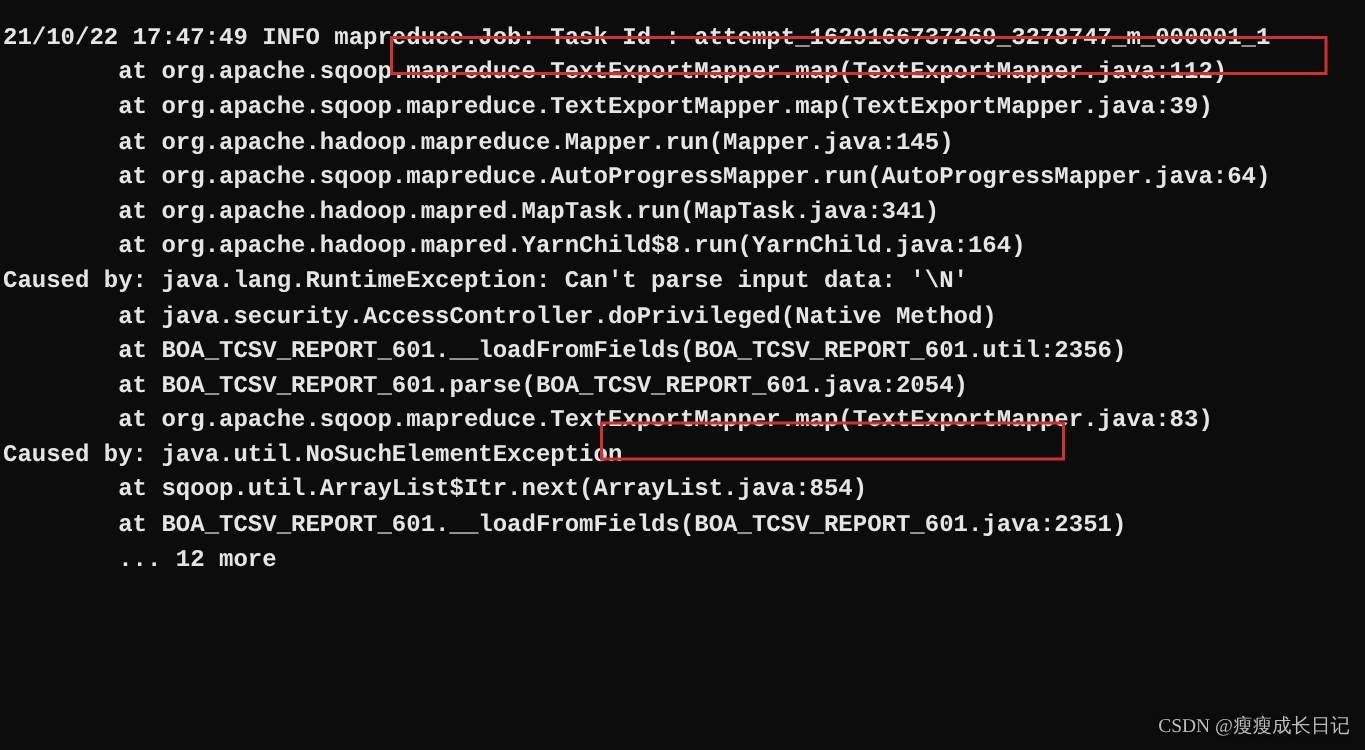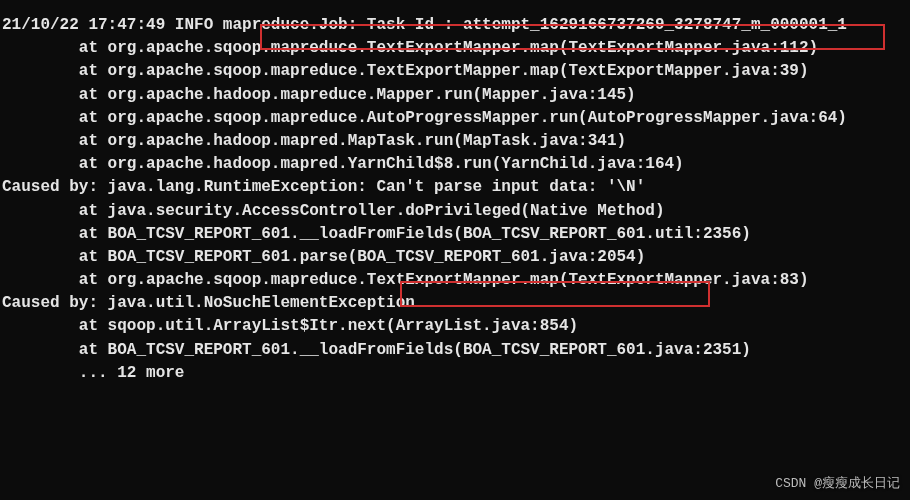--- a/index.html
+++ b/index.html
@@ -38,21 +38,21 @@
       left: 400px;
       width: 310px;
       height: 26px;
       pointer-events: none;
     }
     .watermark {
       position: absolute;
       bottom: 6px;
       right: 10px;
       color: #bdbdbd;
-      font-family: Liberation Mono, monospace;
+      font-family: Liberation Serif, serif;
       font-size: 13px;
       text-shadow: 0 0 3px rgba(0,0,0,0.8);
     }
   </style>
 </head>
 <body>
 
 <div class="terminal">
   <div class="line">21/10/22 17:47:49 INFO mapreduce.Job: Task Id : attempt_1629166737269_3278747_m_000001_1</div>
   <div class="line">        at org.apache.sqoop.mapreduce.TextExportMapper.map(TextExportMapper.java:112)</div>

